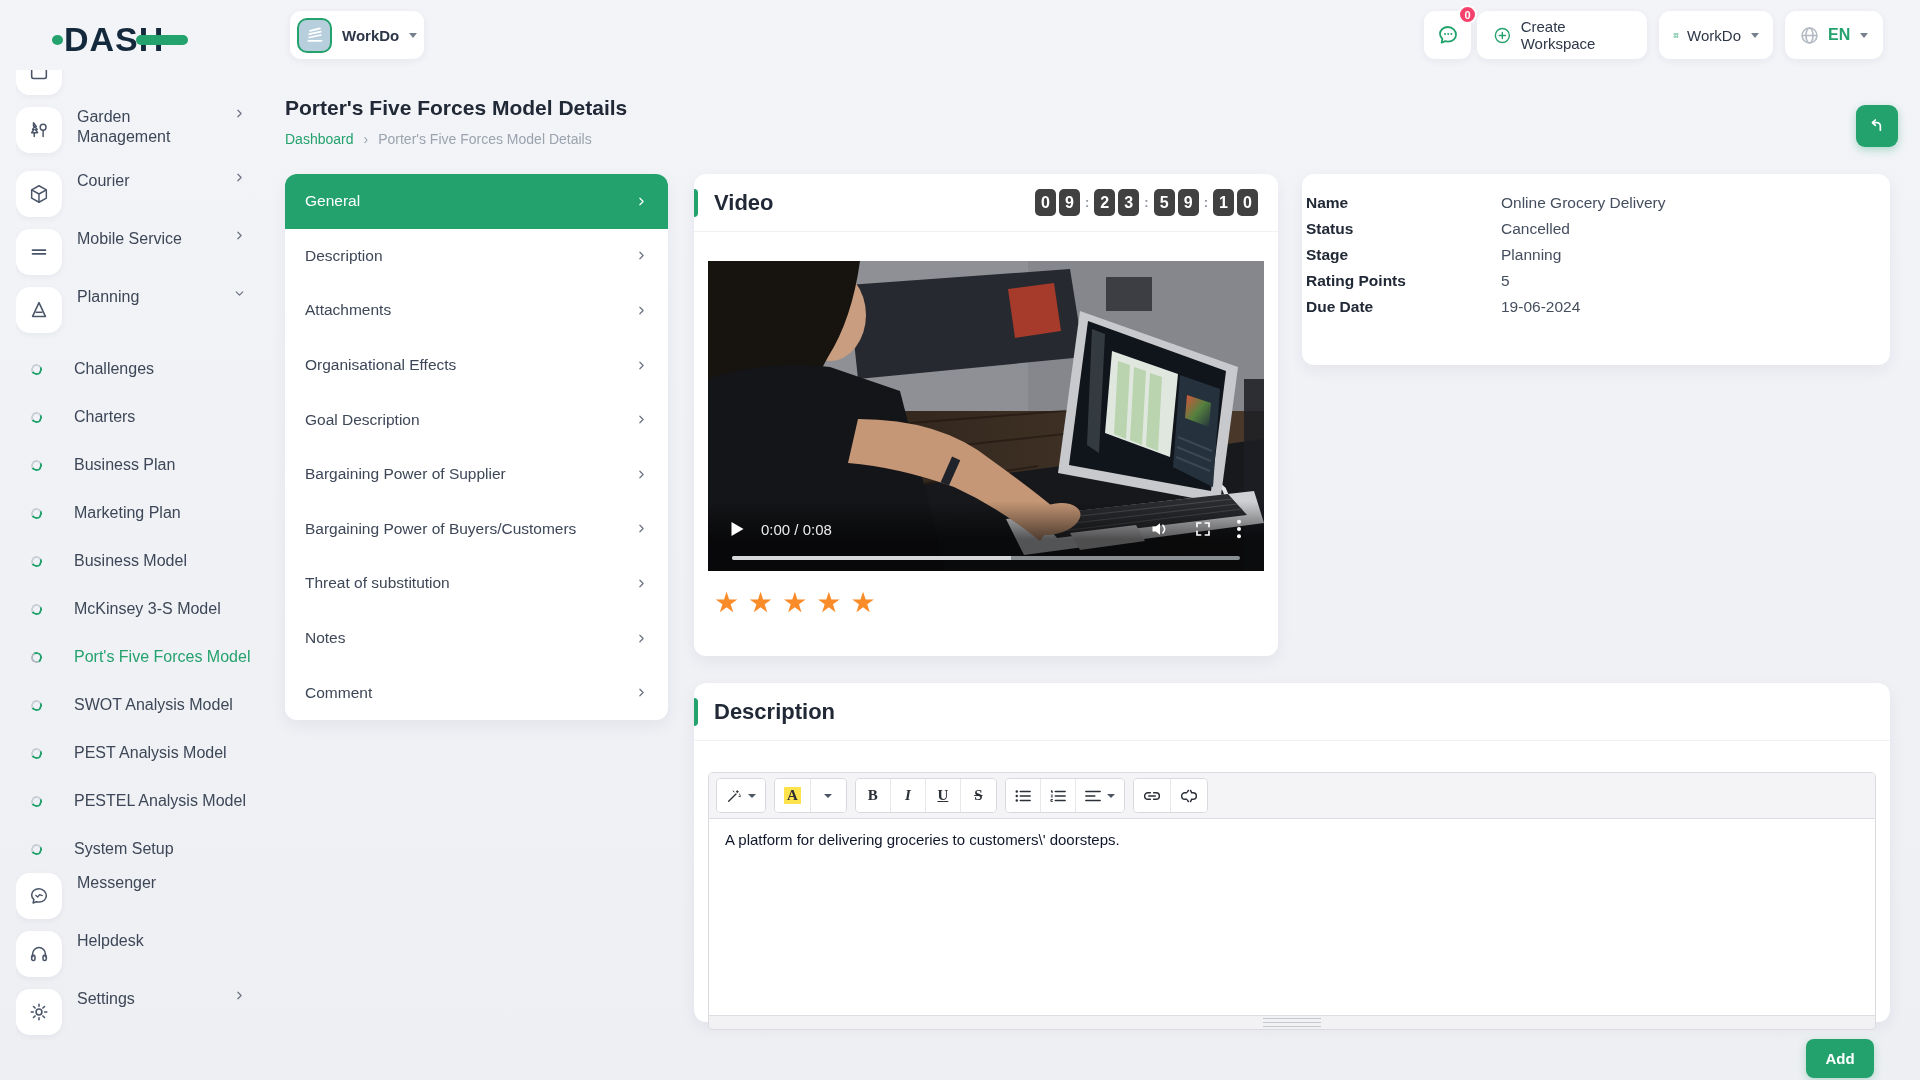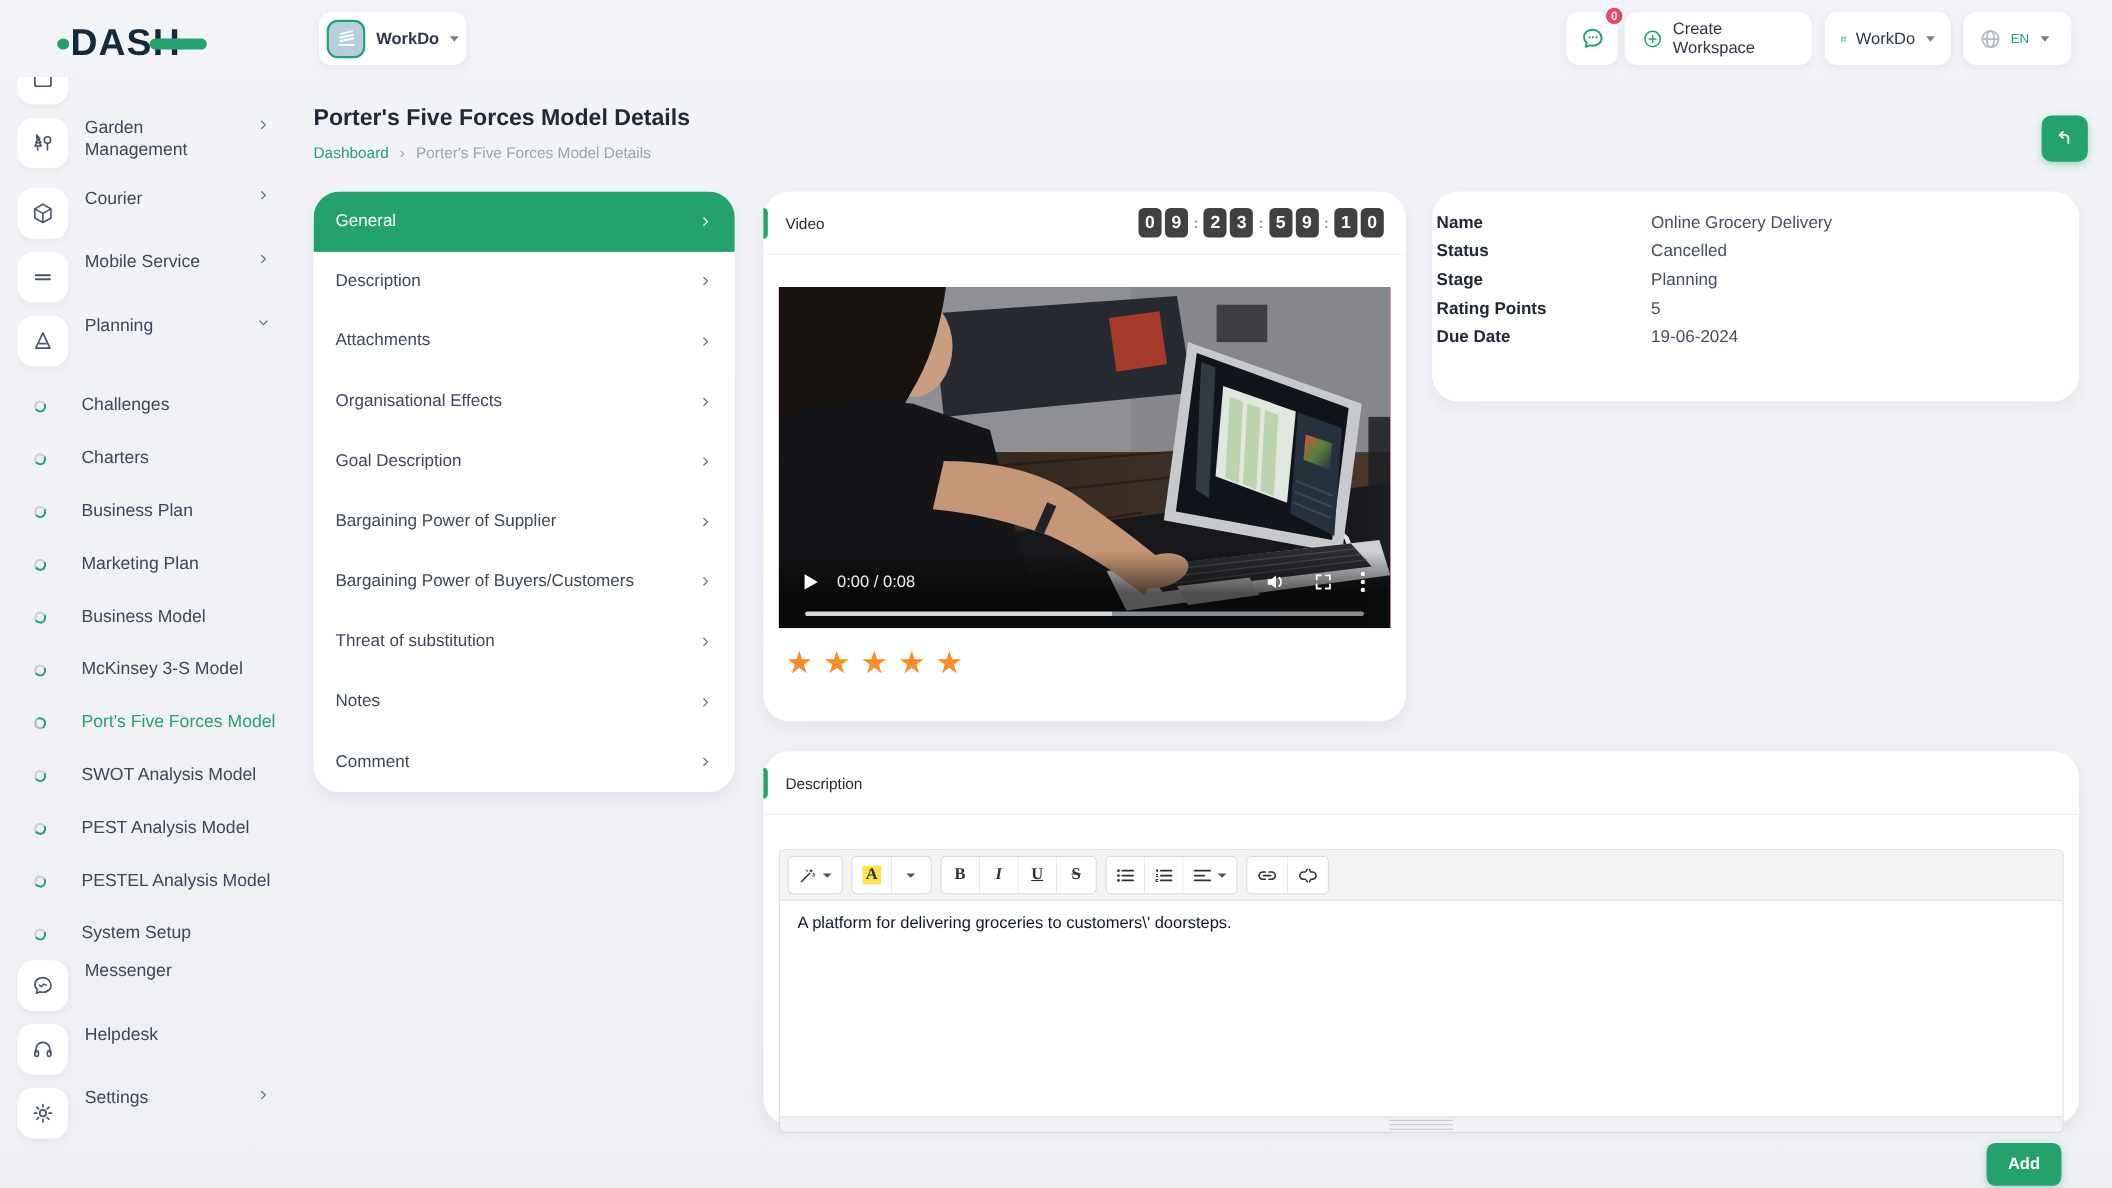--- a/index.html
+++ b/index.html
@@ -20,21 +20,21 @@
   .logo .dash-bar{position:absolute;left:72px;top:15px;width:52px;height:10px;border-radius:6px;background:var(--green)}
   .pill{position:absolute;top:11px;height:48px;background:#fff;border-radius:11px;box-shadow:0 2px 8px rgba(25,39,62,.06);display:flex;align-items:center;cursor:pointer}
   .ws-pill{left:290px;width:134px;padding:0 12px 0 7px;gap:10px}
   .ws-ic{width:35px;height:35px;border-radius:10px;background:#b7cfdd;border:2px solid var(--green);display:flex;align-items:center;justify-content:center;flex:none}
   .pill .lbl{font-size:15px;color:#2d3747;font-weight:600}
   .chat-pill{left:1424px;width:47px;justify-content:center}
   .badge{position:absolute;top:-6px;right:-6px;min-width:19px;height:19px;border-radius:10px;background:#f5426c;color:#fff;font-size:11px;font-weight:700;display:flex;align-items:center;justify-content:center;border:2px solid #fff}
   .cw-pill{left:1477px;width:170px;padding:16px 16px;gap:9px}
   .wd-pill{left:1659px;width:114px;padding:0 14px;gap:8px}
   .lang-pill{left:1785px;width:98px;padding:0 14px;gap:8px}
-  .lang-pill .lbl{color:var(--green);font-weight:400;font-size:12px}
+  .lang-pill .lbl{color:var(--green);font-weight:700;font-size:16px}
   .caret-down{width:0;height:0;border-left:4.5px solid transparent;border-right:4.5px solid transparent;border-top:5px solid #76818e;margin-left:auto}
   .caret-down.tight{margin-left:2px}
 
   
   .page-title{position:absolute;left:285px;top:96px;font-size:21px;font-weight:700;color:var(--ink)}
   .breadcrumb{position:absolute;left:285px;top:131px;font-size:14px;display:flex;gap:10px;align-items:flex-end}
   .breadcrumb .bc-home{color:var(--green);cursor:pointer}
   .breadcrumb .bc-sep{color:#9aa3ae}
   .breadcrumb .bc-cur{color:var(--muted)}
   .back-btn{position:absolute;left:1856px;top:105px;width:42px;height:42px;border-radius:9px;background:var(--green);display:flex;align-items:center;justify-content:center;cursor:pointer;box-shadow:0 3px 8px rgba(35,162,109,.35)}
@@ -46,24 +46,24 @@
   .s-item.tall{height:64px}
   .s-ic{width:46px;height:46px;background:#fff;border-radius:14px;box-shadow:0 2px 6px rgba(25,39,62,.05);display:flex;align-items:center;justify-content:center;flex:none}
   .s-lb{font-size:16px;color:var(--body);line-height:1.25}
   .s-item .chev,.m-item .chev{margin-left:auto;flex:none}
   .s-sub{display:flex;align-items:center;gap:32px;height:48px;padding-left:15px;cursor:pointer}
   .dot{width:11px;height:11px;border-radius:50%;border:2.5px solid #c9cfd6;border-right-color:var(--green);border-bottom-color:var(--green);transform:rotate(15deg);flex:none}
   .s-sub.active .s-lb{color:var(--green)}
   .s-sub.active .dot{border-color:#aeb6be;border-right-color:var(--green);border-top-color:var(--green)}
 
   
-  .card{position:absolute;background:#fff;border-radius:24px;box-shadow:var(--card-shadow)}
+  .card{position:absolute;background:#fff;border-radius:12px;box-shadow:var(--card-shadow)}
   .card-head{position:relative;display:flex;align-items:center;padding:0 20px;height:58px;border-bottom:1px solid #f1f2f5}
   .card-head::before{content:"";position:absolute;left:0;top:15px;width:4px;height:28px;background:var(--green);border-radius:0 4px 4px 0}
-  .card-head h2{font-size:14px;font-weight:400;color:var(--ink)}
+  .card-head h2{font-size:22px;font-weight:700;color:var(--ink)}
 
   
   .menu-card{left:285px;top:174px;width:383px;height:546px;overflow:hidden}
   .m-item{height:54.6px;display:flex;align-items:center;padding:0 20px;font-size:15.5px;color:var(--body);cursor:pointer}
   .m-item.active{background:var(--green);color:#fff}
 
   
   .video-card{left:694px;top:174px;width:584px;height:482px}
   .timer{margin-left:auto;display:flex;align-items:center;gap:3px}
   .tile{width:21px;height:27px;background:#414141;color:#fff;border-radius:5px;font-size:16px;font-weight:700;display:flex;align-items:center;justify-content:center}

